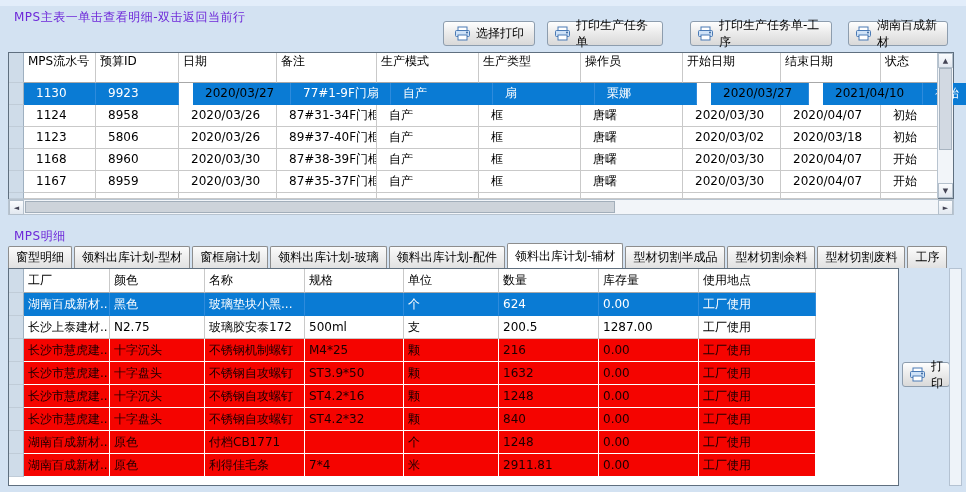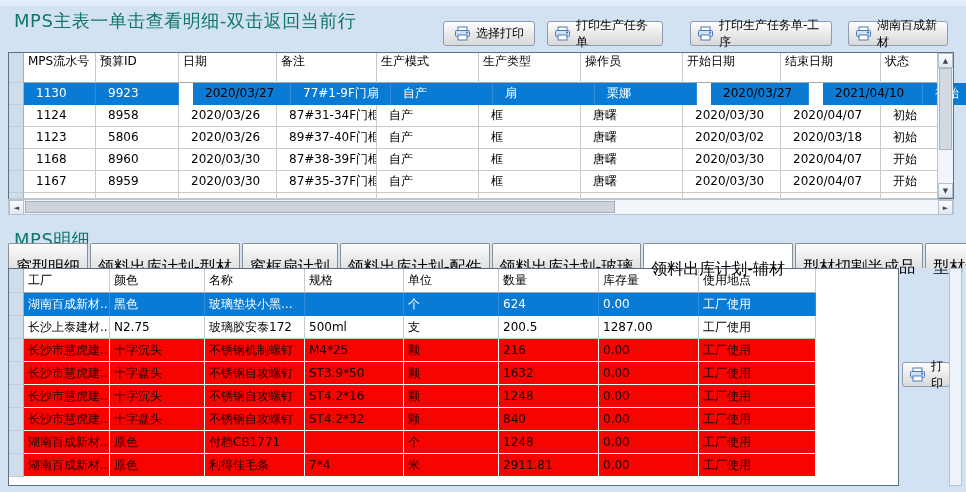--- a/index.html
+++ b/index.html
@@ -1,20 +1,20 @@
 <!DOCTYPE html>
 <html><head>
 <meta charset="utf-8">
 <style>
   html,body{margin:0;padding:0;}
   body{font-family:"DejaVu Sans",sans-serif;}
   #screen{position:relative;width:966px;height:492px;background:#d3e2f2;overflow:hidden;}
   #top-strip{position:absolute;left:0;top:0;width:966px;height:6px;background:#e2edfa;}
 
-  .panel-title{position:absolute;font-size:18px;color:#0f766e;letter-spacing:.5px;}
+  .panel-title{position:absolute;font-size:12px;color:#6d28d9;letter-spacing:.5px;}
 
   
   .btn{position:absolute;height:25px;display:flex;align-items:center;justify-content:center;gap:5px;
        background:linear-gradient(#fefefe,#ececec 45%,#d9d9d9);border:1px solid #8d9dae;border-radius:3px;
        font-size:12px;color:#000;padding:0 6px;box-sizing:border-box;cursor:default;}
   .btn .ico{display:flex;align-items:center;}
 
   
   .grid{position:absolute;background:#fff;border:1px solid #5f6f7f;box-sizing:border-box;}
   .grid-row{display:flex;}
@@ -40,23 +40,23 @@
   .vscroll{position:absolute;width:16px;background:#f2f5f9;border-left:1px solid #b8c4d0;box-sizing:border-box;}
   .sbtn{position:absolute;left:0;width:15px;height:15px;background:linear-gradient(#fbfcfe,#e2e8f0);
         border:1px solid #b4c0cc;box-sizing:border-box;font-size:7px;color:#445;display:flex;
         align-items:center;justify-content:center;}
   .vthumb{position:absolute;left:1px;width:13px;background:#d2d9e2;border:1px solid #a8b4c0;box-sizing:border-box;}
   .hscroll{position:absolute;height:16px;background:#f2f5f9;border:1px solid #b8c4d0;box-sizing:border-box;}
   .hthumb{position:absolute;top:1px;height:12px;background:#cdd3da;border:1px solid #a2aeba;box-sizing:border-box;}
 
   
   #tab-strip{position:absolute;left:8px;top:243px;height:25px;display:flex;align-items:flex-end;}
-  .tab{height:22px;line-height:21px;padding:12px 7px;background:linear-gradient(#fbfbfb,#e1e1e1);
+  .tab{height:22px;line-height:21px;padding:0 7px;background:linear-gradient(#fbfbfb,#e1e1e1);
        border:1px solid #8d8d8d;border-bottom:none;border-radius:2px 2px 0 0;margin-right:2px;
-       font-size:16px;color:#000;box-sizing:border-box;white-space:nowrap;}
+       font-size:12px;color:#000;box-sizing:border-box;white-space:nowrap;}
   .tab.active{background:#fff;height:25px;line-height:25px;position:relative;z-index:3;}
 
   
   #bot-grid{left:8px;top:268px;width:891px;height:218px;z-index:1;}
   #bot-grid .grid-inner{width:807px;}
   #bot-grid .header-cell{height:24px;line-height:23px;}
   #bot-grid .sel-head{height:24px;}
   #bot-grid .data-row .grid-cell{height:23px;line-height:22px;}
 
   #bot-print-btn{left:902px;top:362px;width:48px;}
@@ -223,22 +223,22 @@
     <div class="hthumb" style="left:16px;width:590px;"></div>
     <div class="sbtn" style="left:auto;right:0;top:0;">►</div>
   </div>
 
   <div class="panel-title" style="left:14px;top:228px;">MPS明细</div>
 
   <div id="tab-strip">
       <div class="tab">窗型明细</div>
       <div class="tab">领料出库计划-型材</div>
       <div class="tab">窗框扇计划</div>
+      <div class="tab">领料出库计划-玻璃</div>
       <div class="tab">领料出库计划-配件</div>
-      <div class="tab">领料出库计划-玻璃</div>
       <div class="tab active">领料出库计划-辅材</div>
       <div class="tab">型材切割半成品</div>
       <div class="tab">型材切割余料</div>
       <div class="tab">型材切割废料</div>
       <div class="tab">工序</div>
     </div>
 
   <div id="bot-grid" class="grid">
     <div class="grid-inner" id="bot-grid-body">
         <div class="grid-row">

